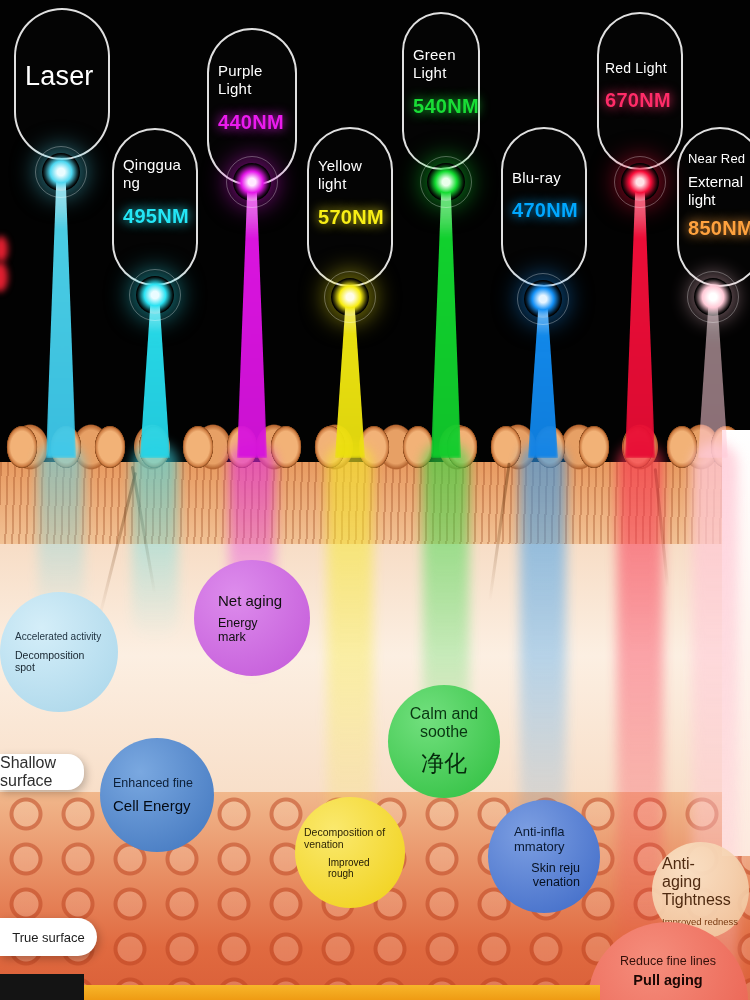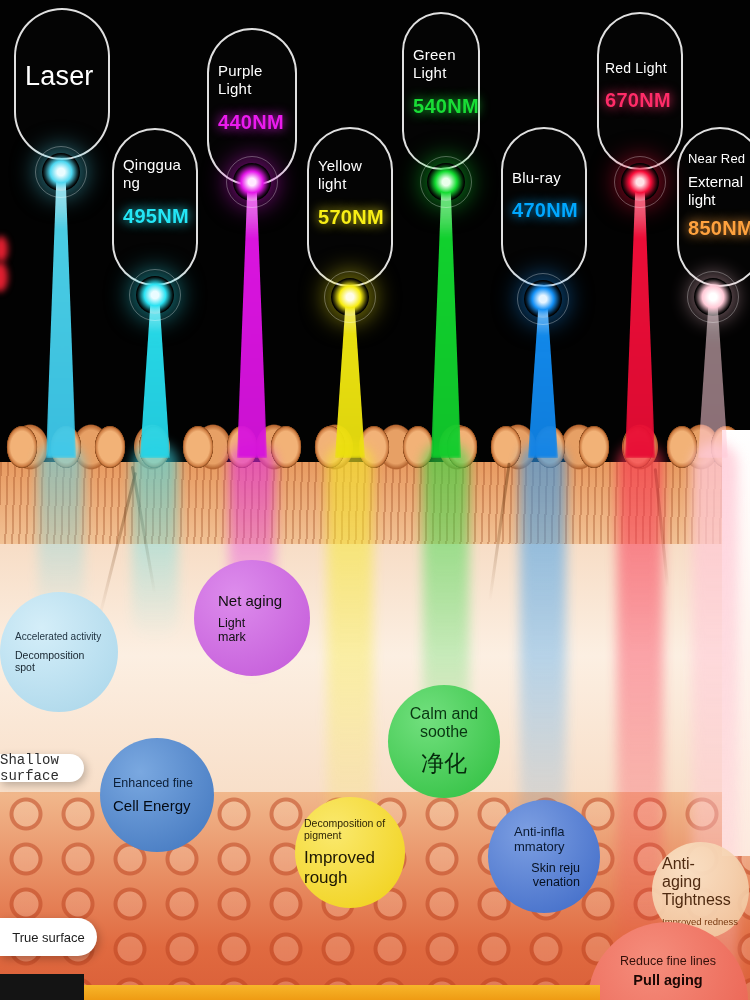--- a/index.html
+++ b/index.html
@@ -112,39 +112,39 @@
     background:radial-gradient(circle at 35% 30%, #7aa8e0, #3f74bd); }
   .cell .b1 { font-size:12.5px; color:#0d2038; }
   .cell .b2 { font-size:15px; color:#050b14; }
   .calm { left:388px; top:685px; width:112px; height:113px; align-items:center; text-align:center; padding:0 6px;
     background:radial-gradient(circle at 35% 30%, #72e07e, #2dbe3e); }
   .calm .b1 { font-size:16px; color:#093612;text-align:center; }
   .calm .b2 { font-size:23px; font-weight:400; color:#062b0d; }
   .pigment { left:295px; top:797px; width:110px; height:111px; padding-left:9px; padding-right:9px;
     background:radial-gradient(circle at 35% 30%, #fae96e, #f0cf14); }
   .pigment .b1 { font-size:10.5px; color:#2e2506; width:86px; }
-  .pigment .b2 { font-size:17px; color:#1d1703; }
+  .pigment .b2 { font-size:10px; color:#1d1703;margin-left:24px; }
   .antiinfl { left:488px; top:800px; width:112px; height:113px; padding-left:26px;
     background:radial-gradient(circle at 35% 30%, #7d9fe2, #3c68c6); }
   .antiinfl .b1 { font-size:13px; color:#0a1a33; width:66px; }
   .antiinfl .b2 { font-size:12.5px; color:#06101f; width:66px;text-align:right; }
   .antiaging { left:652px; top:842px; width:97px; height:97px; padding-left:10px; padding-right:6px;
     background:radial-gradient(circle at 35% 30%, rgba(250,226,198,.95), rgba(240,195,152,.88)); }
   .antiaging .b1 { font-size:16px; color:#4f2a10; width:58px; }
   .antiaging .b2 { font-size:9.5px; color:#77380f; }
   .reduce { left:588px; top:922px; width:160px; height:158px; align-items:center; text-align:center;
     justify-content:flex-start; padding-top:32px;
     background:radial-gradient(circle at 40% 25%, #f58d7c, #e85948); }
   .reduce .b1 { font-size:12.5px; color:#33100a; margin-bottom:4px; }
   .reduce .b2 { font-size:14.5px; font-weight:600; color:#1c0804; }
 
   
   .layer-tag { position:absolute; left:0; background:#fff; display:flex; align-items:center;
     justify-content:center; z-index:5; box-shadow:2px 3px 8px rgba(0,0,0,.25); color:#2e2e2e; }
-  .shallowtag { top:754px; width:84px; height:28px; border-radius:0 16px 16px 0; font-size:14px;font-family:Liberation Mono, monospace; }
+  .shallowtag { top:754px; width:84px; height:36px; border-radius:0 16px 16px 0; font-size:16px; }
   .truetag { top:918px; width:97px; height:38px; border-radius:0 19px 19px 0; font-size:13px; color:#1c1c1c; }
 </style>
 </head>
 <body>
 
 <div class="stage">
   <div class="sky"></div>
 
   <div class="derm-top"></div>
   <div class="derm-mid"></div>
@@ -217,32 +217,32 @@
     <div class="cap-name2">External light</div>
     <div class="cap-nm t7">850NM</div>
   </div>
 
   <div class="bubble spot">
     <div class="b1">Accelerated activity</div>
     <div class="b2">Decomposition spot</div>
   </div>
   <div class="bubble acne">
     <div class="b1">Net aging</div>
-    <div class="b2">Light mark</div>
+    <div class="b2">Energy mark</div>
   </div>
   <div class="bubble cell">
     <div class="b1">Enhanced fine</div>
     <div class="b2">Cell Energy</div>
   </div>
   <div class="bubble calm">
     <div class="b1">Calm and soothe</div>
     <div class="b2">净化</div>
   </div>
   <div class="bubble pigment">
-    <div class="b1">Decomposition of pigment</div>
+    <div class="b1">Decomposition of venation</div>
     <div class="b2">Improved rough</div>
   </div>
   <div class="bubble antiinfl">
     <div class="b1">Anti-infla mmatory</div>
     <div class="b2">Skin reju venation</div>
   </div>
   <div class="bubble antiaging">
     <div class="b1">Anti-aging Tightness</div>
     <div class="b2">Improved redness</div>
   </div>

